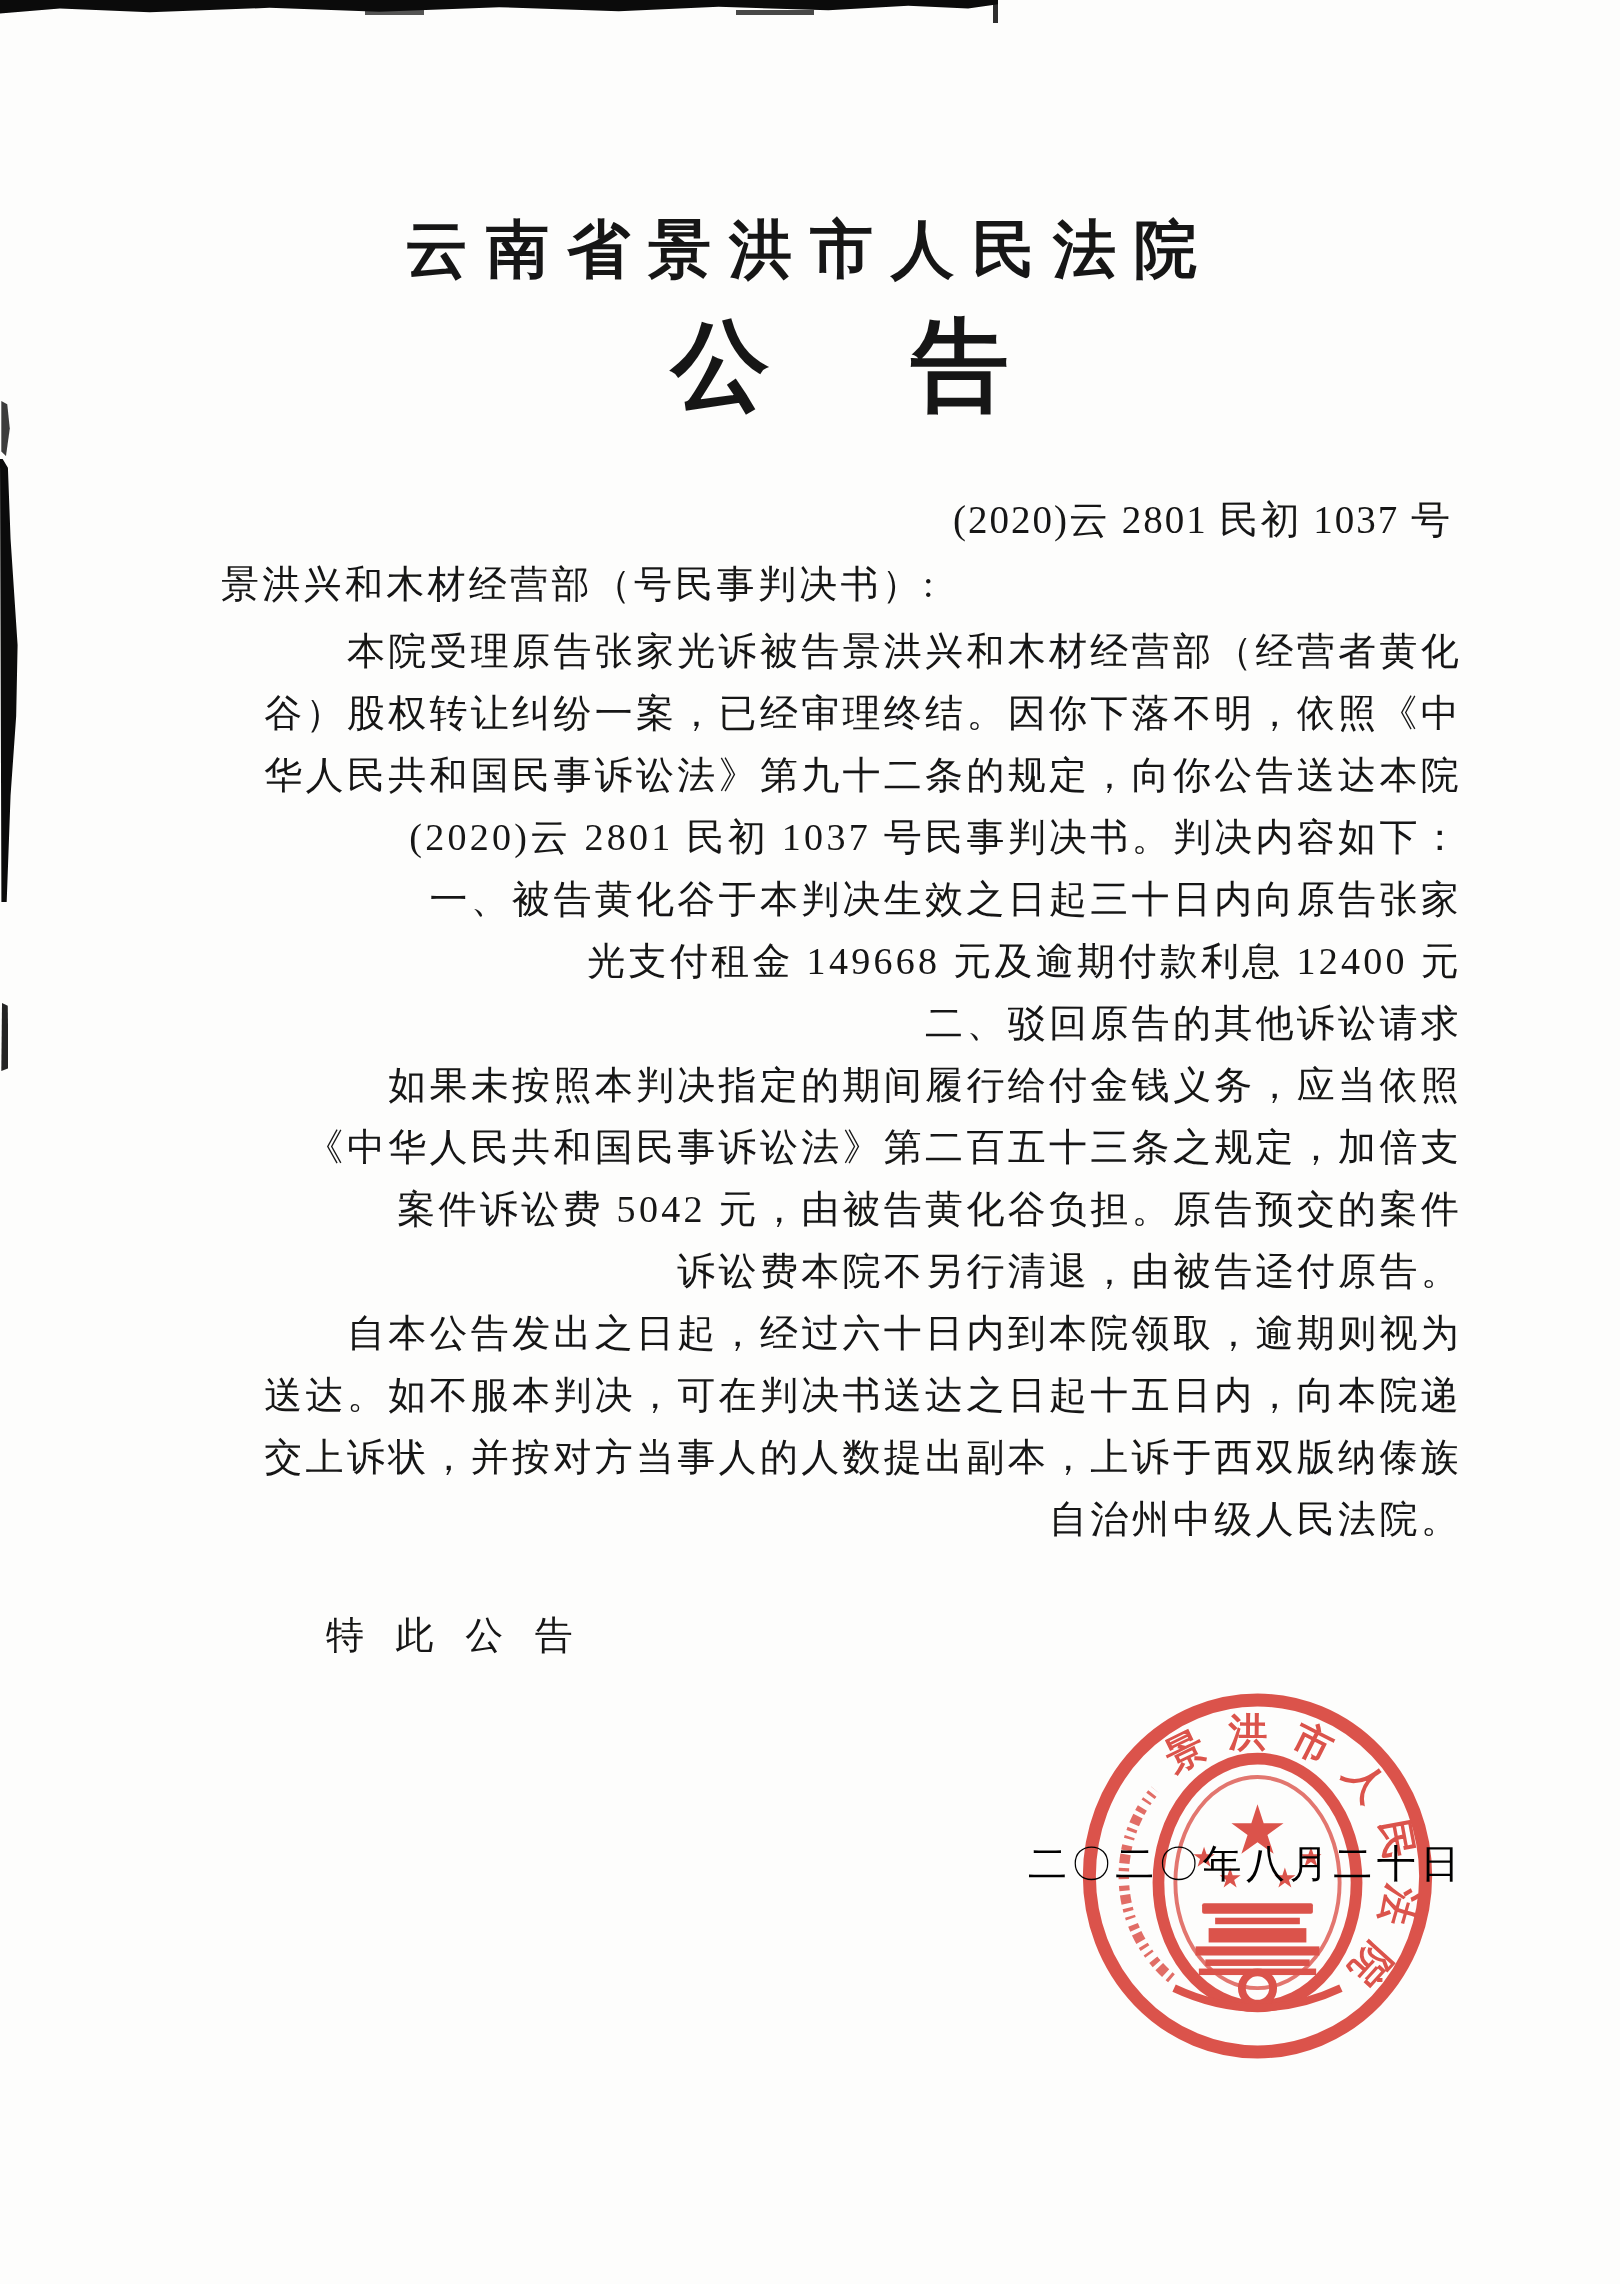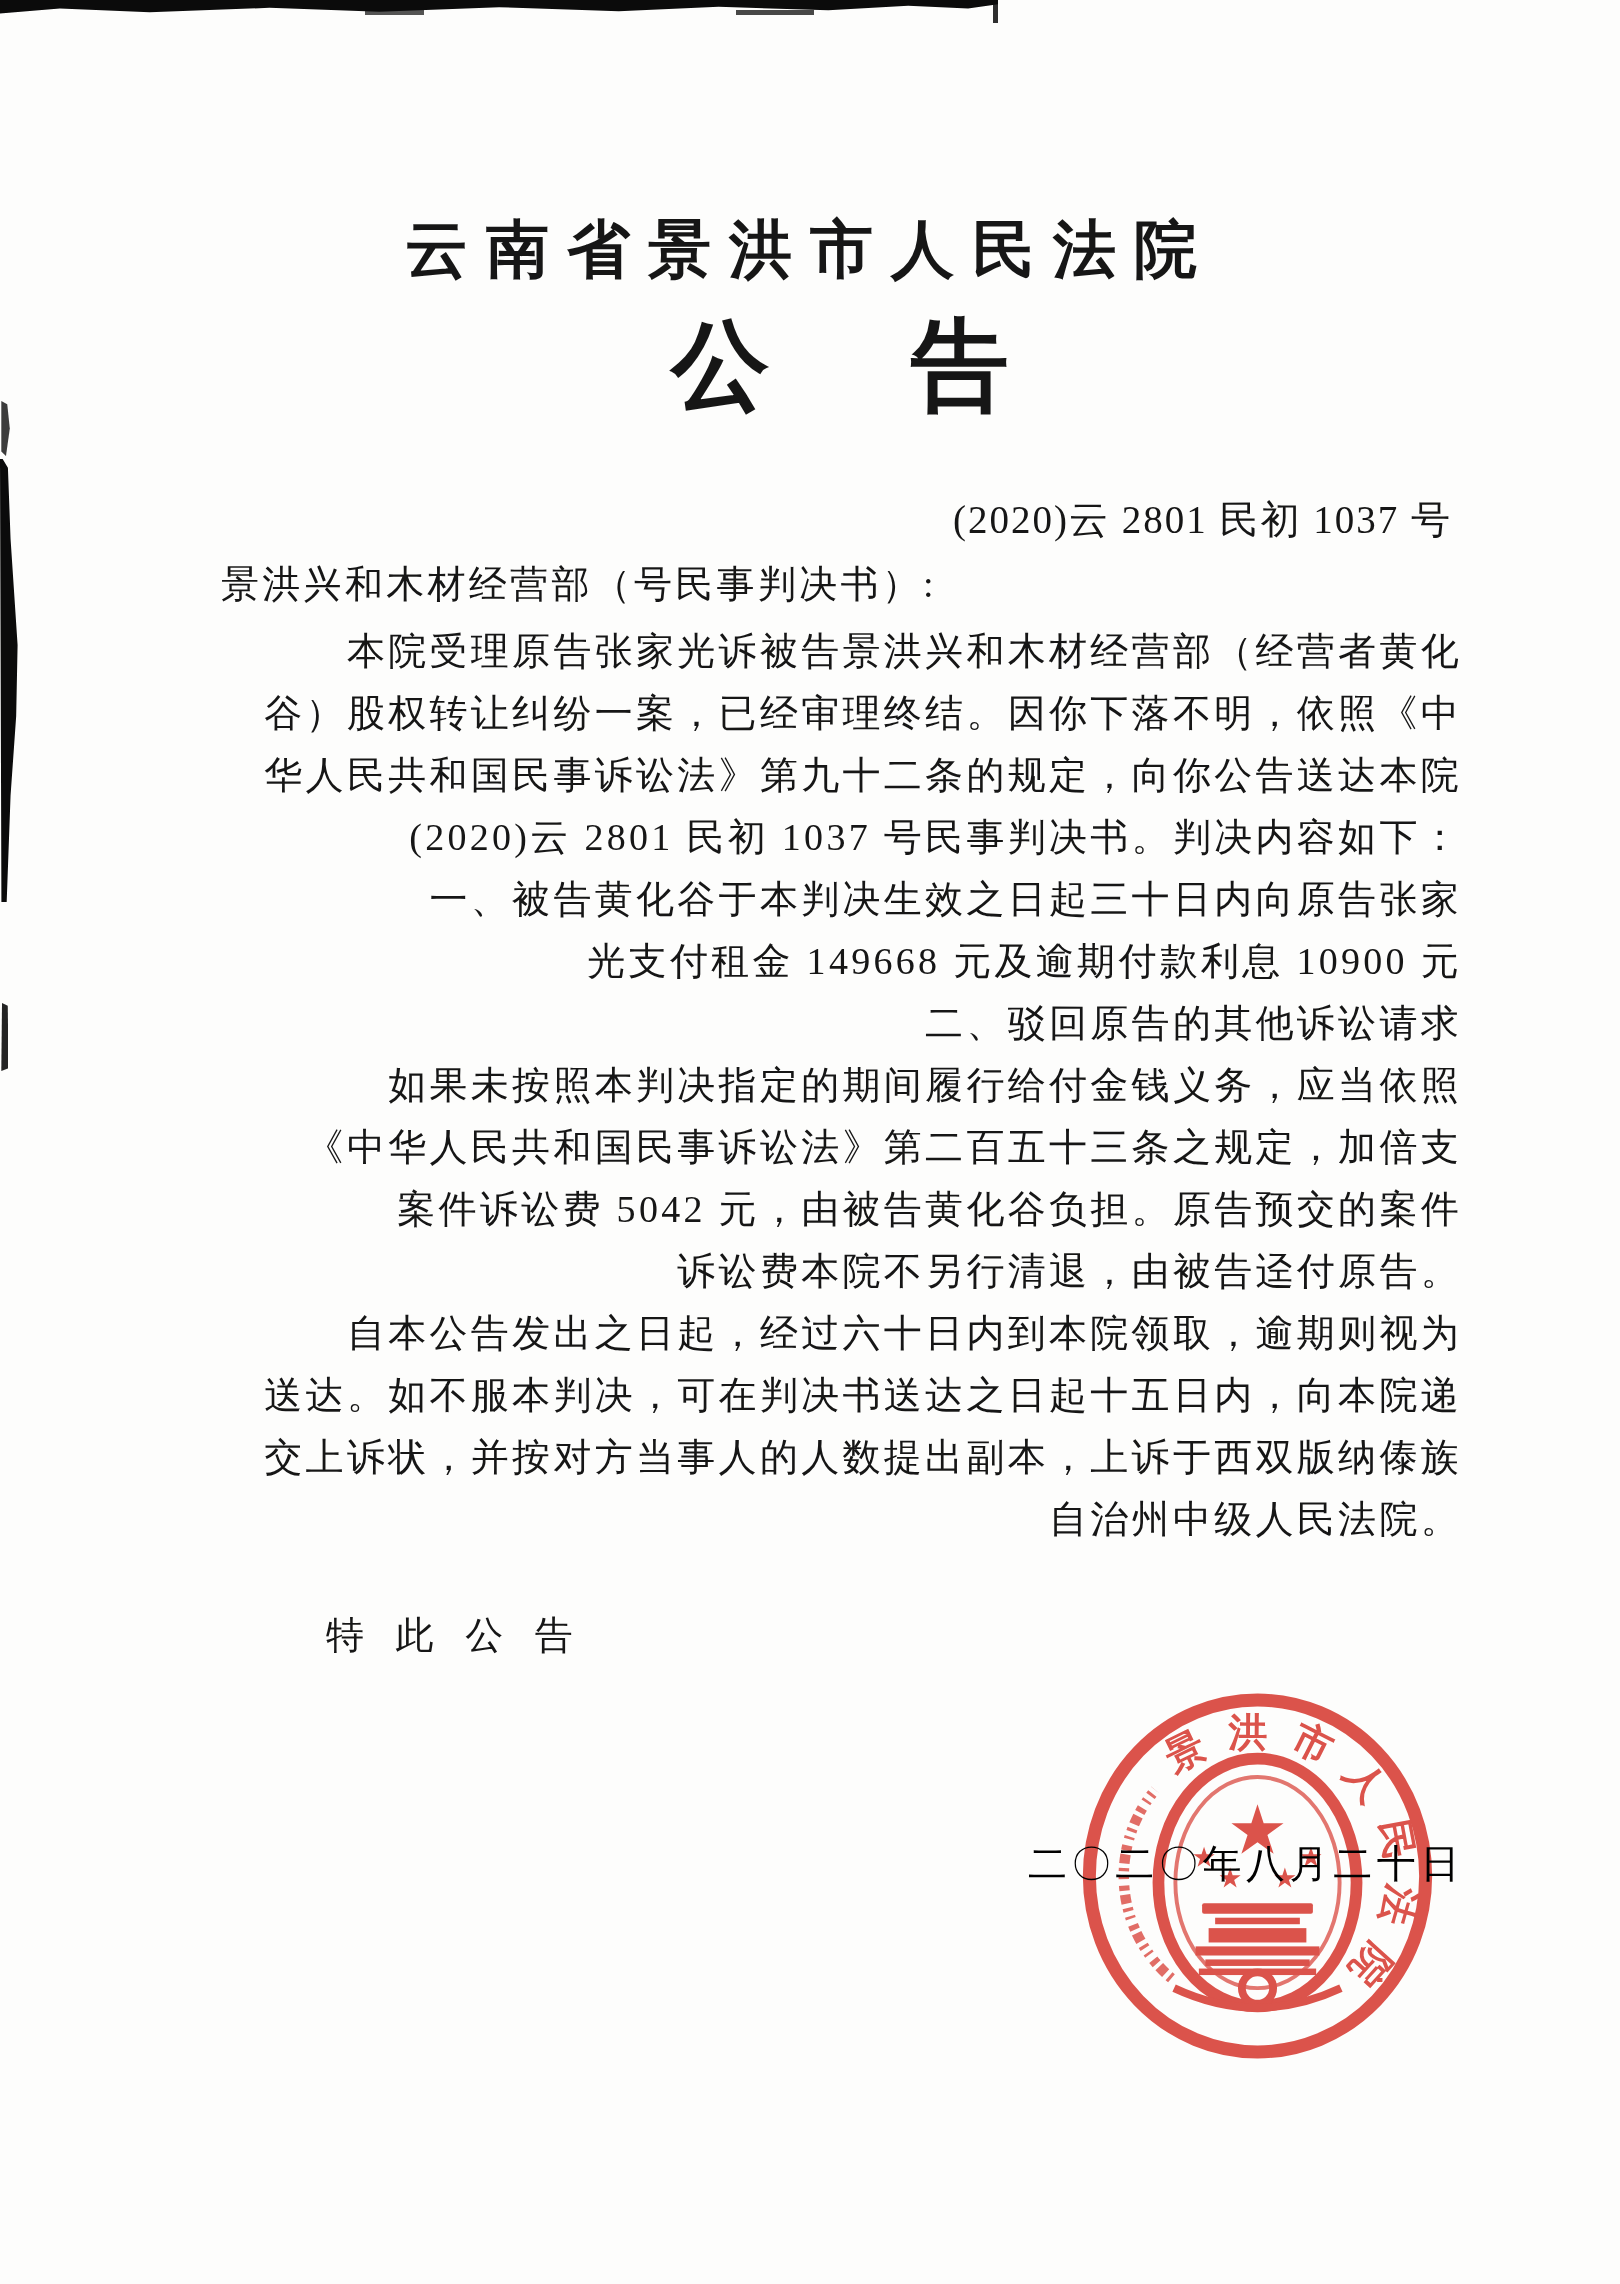--- a/index.html
+++ b/index.html
@@ -83,21 +83,21 @@
   <div class="case-number">(2020)云 2801 民初 1037 号</div>
 
   <div class="addressee">景洪兴和木材经营部（号民事判决书）:</div>
 
   <div class="body-block">
       <div class="line indent">本院受理原告张家光诉被告景洪兴和木材经营部（经营者黄化</div>
       <div class="line">谷）股权转让纠纷一案，已经审理终结。因你下落不明，依照《中</div>
       <div class="line">华人民共和国民事诉讼法》第九十二条的规定，向你公告送达本院</div>
       <div class="line">(2020)云 2801 民初 1037 号民事判决书。判决内容如下：</div>
       <div class="line indent">一、被告黄化谷于本判决生效之日起三十日内向原告张家</div>
-      <div class="line">光支付租金 149668 元及逾期付款利息 10900 元</div>
+      <div class="line">光支付租金 149668 元及逾期付款利息 12400 元</div>
       <div class="line indent">二、驳回原告的其他诉讼请求</div>
       <div class="line indent">如果未按照本判决指定的期间履行给付金钱义务，应当依照</div>
       <div class="line">《中华人民共和国民事诉讼法》第二百五十三条之规定，加倍支</div>
       <div class="line indent">案件诉讼费 5042 元，由被告黄化谷负担。原告预交的案件</div>
       <div class="line">诉讼费本院不另行清退，由被告迳付原告。</div>
       <div class="line indent">自本公告发出之日起，经过六十日内到本院领取，逾期则视为</div>
       <div class="line">送达。如不服本判决，可在判决书送达之日起十五日内，向本院递</div>
       <div class="line">交上诉状，并按对方当事人的人数提出副本，上诉于西双版纳傣族</div>
       <div class="line">自治州中级人民法院。</div>
     </div>

